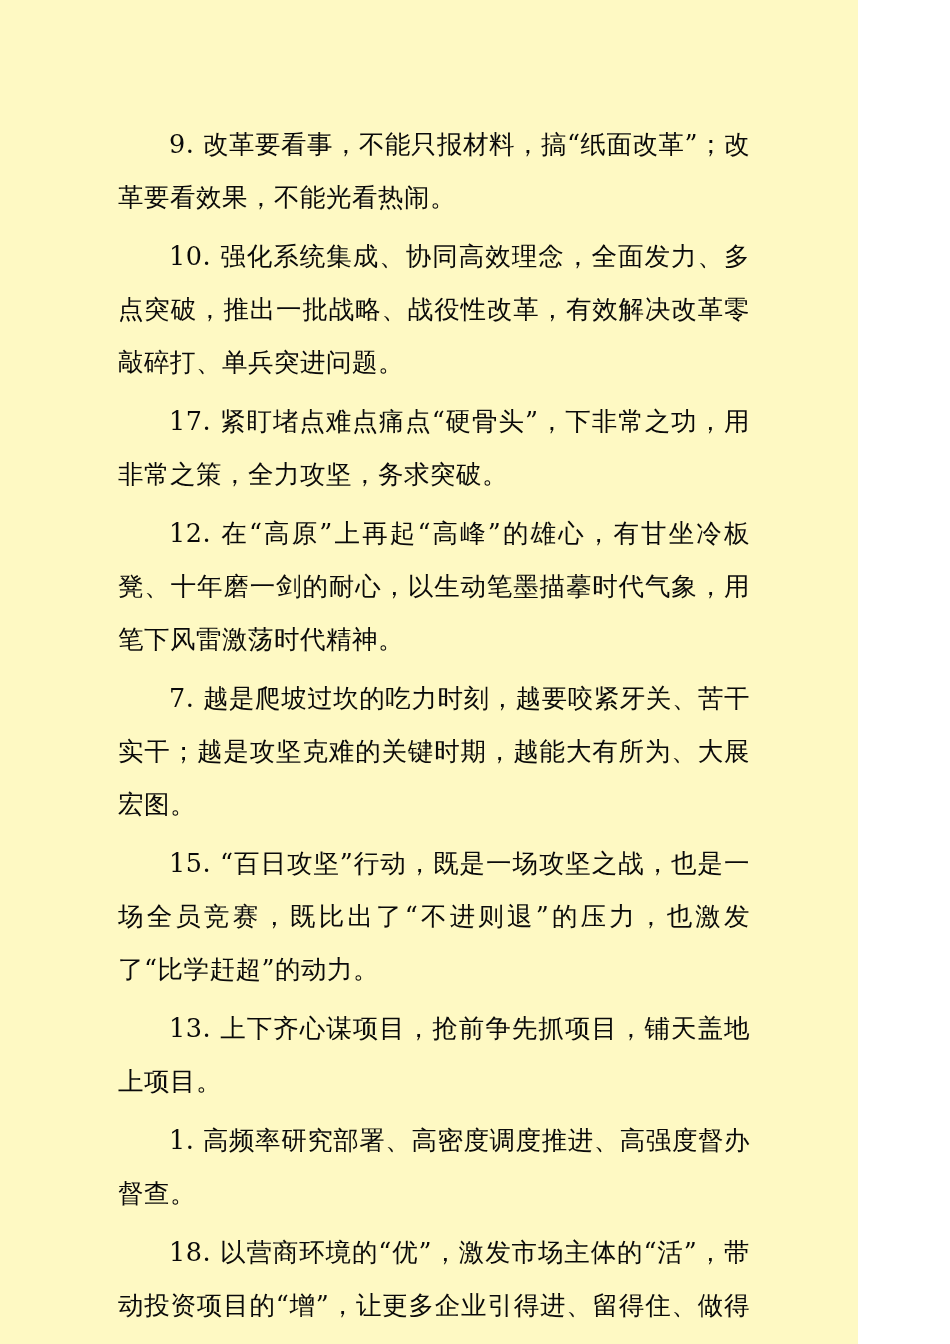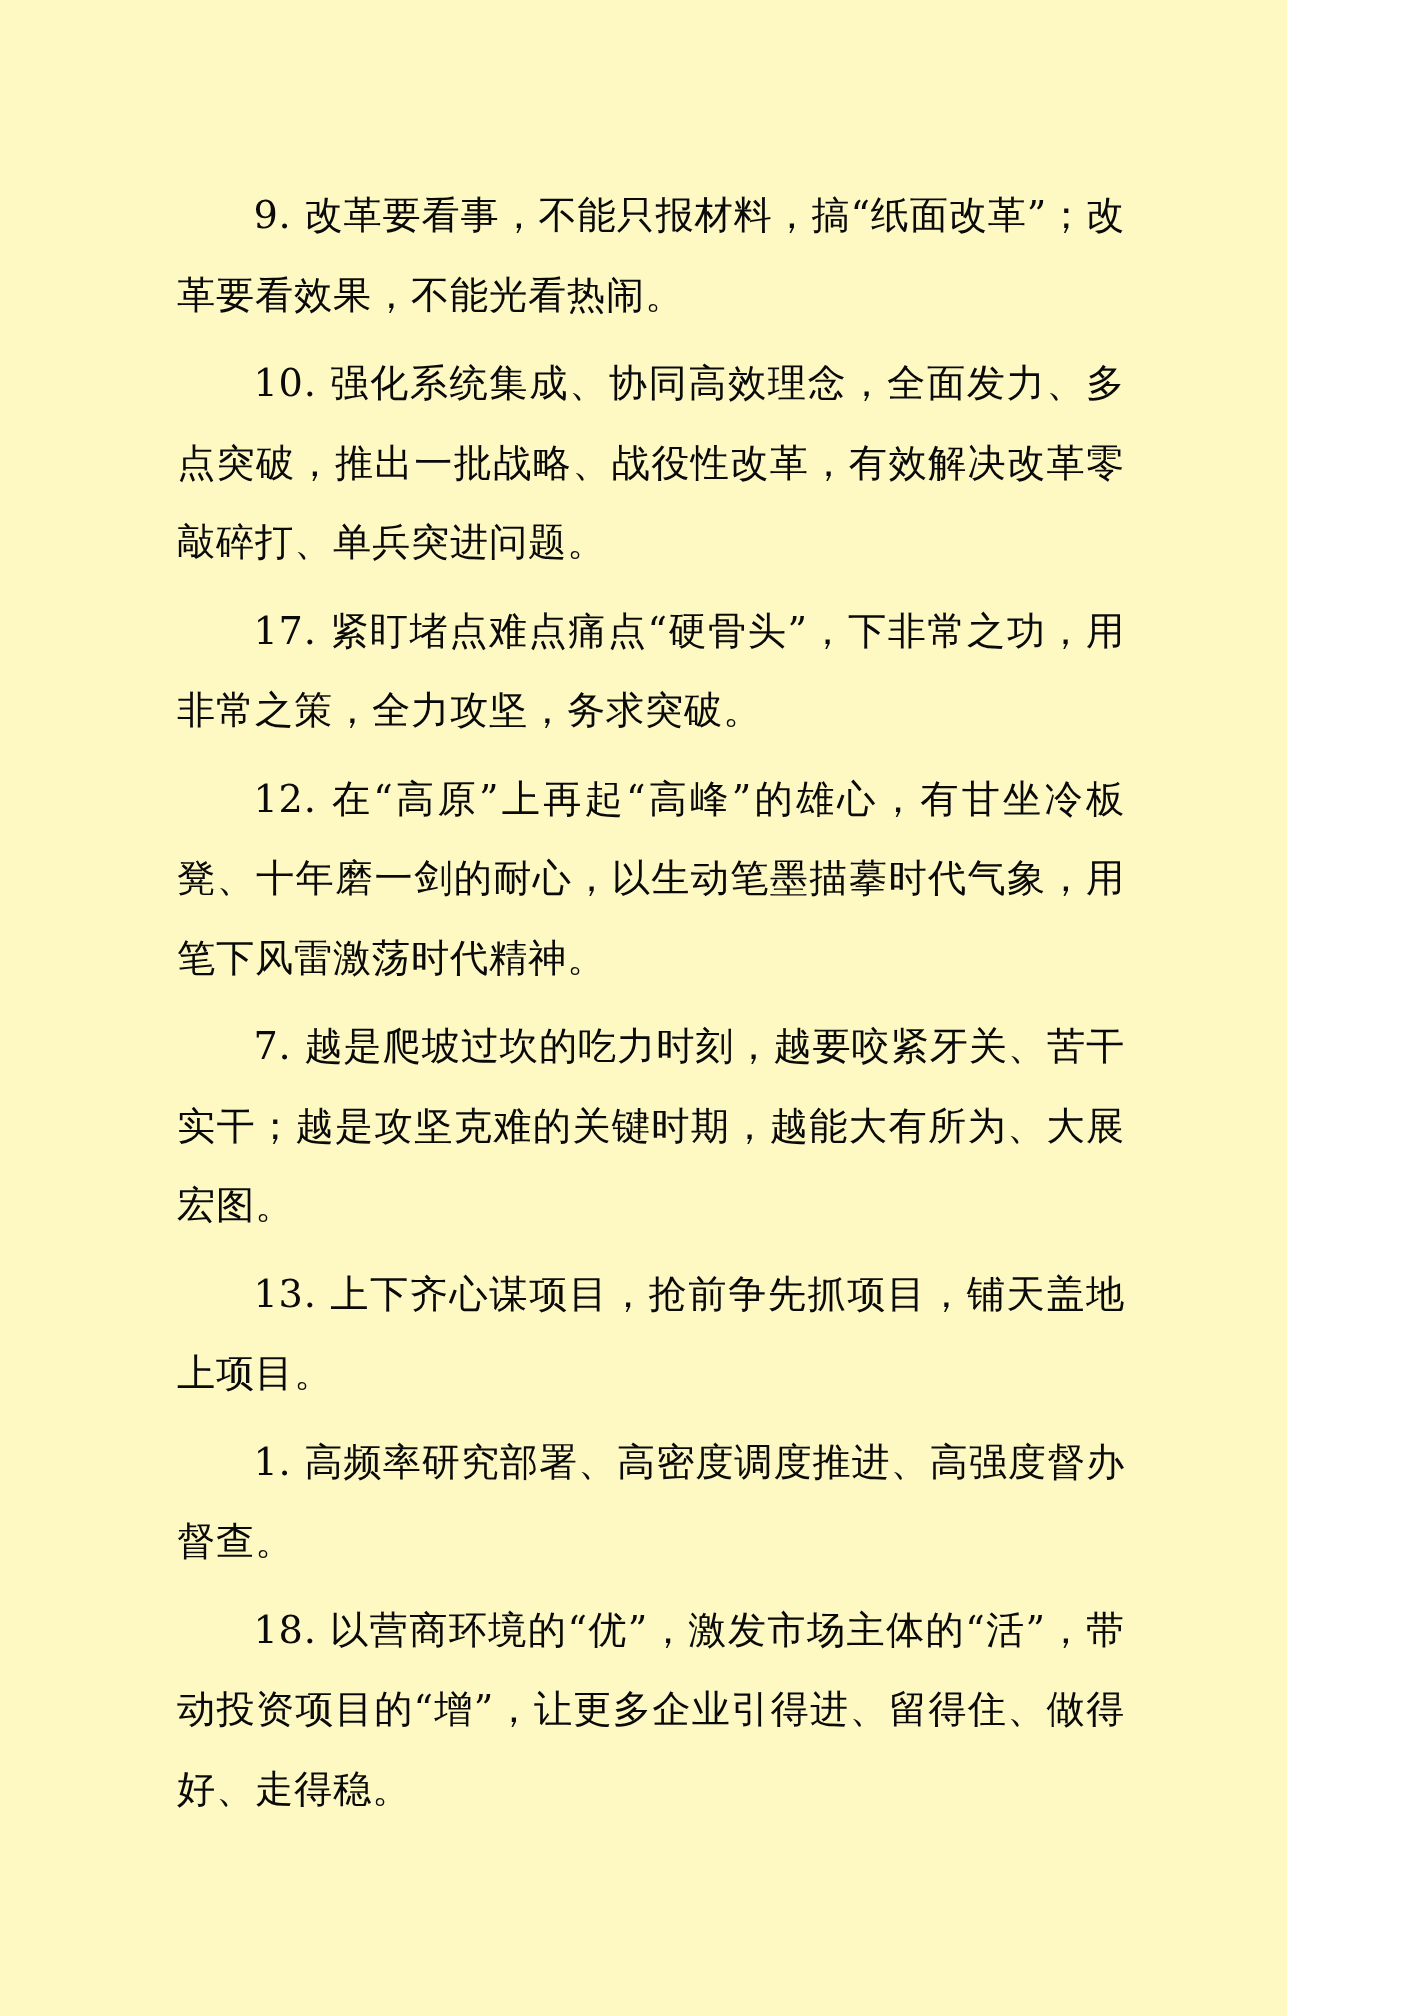--- a/index.html
+++ b/index.html
@@ -42,17 +42,18 @@
 </head>
 <body>
 
 <div class="page">
   <div class="doc-body">
     <p class="para">9. 改革要看事，不能只报材料，搞“纸面改革”；改革要看效果，不能光看热闹。</p>
     <p class="para">10. 强化系统集成、协同高效理念，全面发力、多点突破，推出一批战略、战役性改革，有效解决改革零敲碎打、单兵突进问题。</p>
     <p class="para">17. 紧盯堵点难点痛点“硬骨头”，下非常之功，用非常之策，全力攻坚，务求突破。</p>
     <p class="para">12. 在“高原”上再起“高峰”的雄心，有甘坐冷板凳、十年磨一剑的耐心，以生动笔墨描摹时代气象，用笔下风雷激荡时代精神。</p>
     <p class="para">7. 越是爬坡过坎的吃力时刻，越要咬紧牙关、苦干实干；越是攻坚克难的关键时期，越能大有所为、大展宏图。</p>
+    <p class="para">15. “百日攻坚”行动，既是一场攻坚之战，也是一场全员竞赛，既比出了“不进则退”的压力，也激发了“比学赶超”的动力。</p>
     <p class="para">13. 上下齐心谋项目，抢前争先抓项目，铺天盖地上项目。</p>
     <p class="para">1. 高频率研究部署、高密度调度推进、高强度督办督查。</p>
     <p class="para">18. 以营商环境的“优”，激发市场主体的“活”，带动投资项目的“增”，让更多企业引得进、留得住、做得好、走得稳。</p>
   </div>
 </div>
 
 </body></html>

